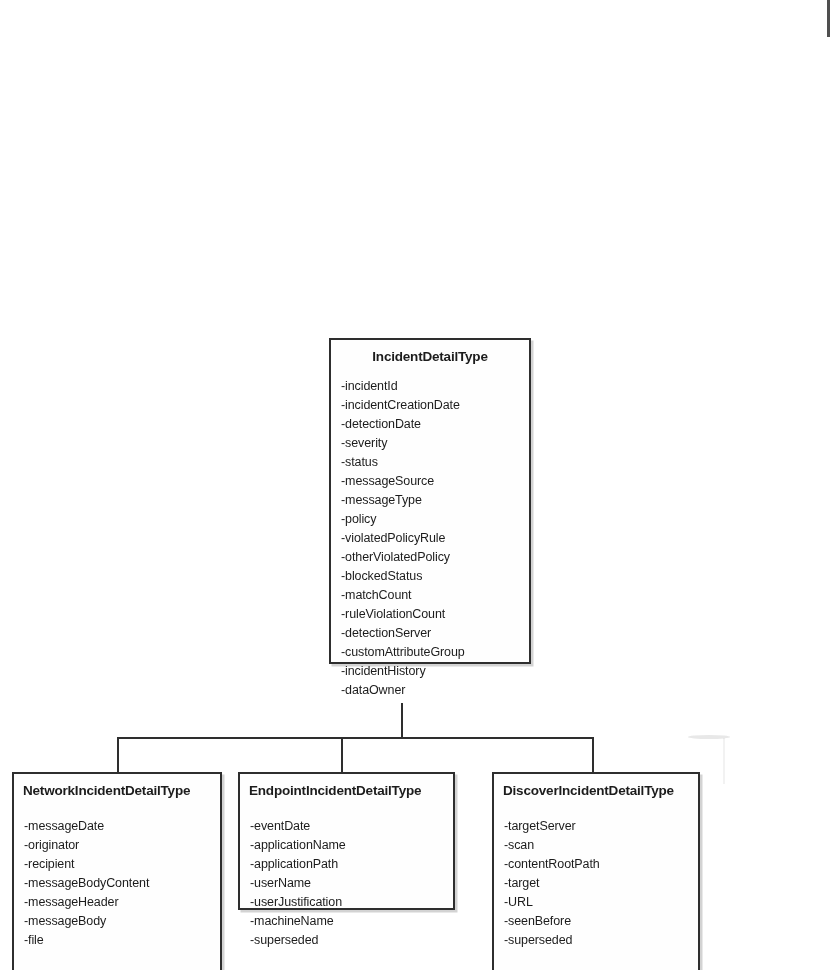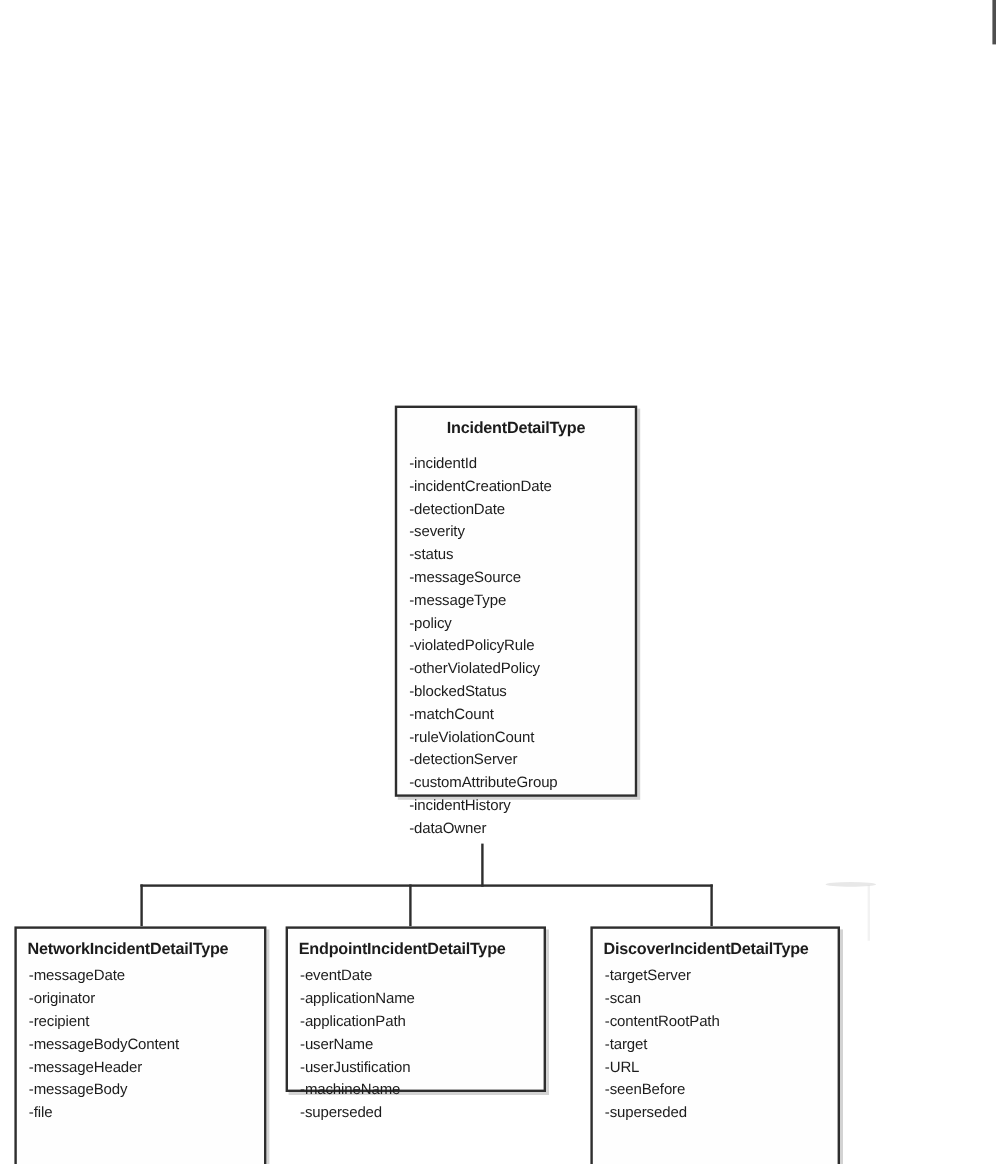--- a/index.html
+++ b/index.html
@@ -37,21 +37,21 @@
     padding-left: 9px;
   }
   .attr-list {
     padding-left: 10px;
     padding-right: 16px;
   }
   .parent-attrs {
     margin-top: 13px;
   }
   .child-attrs {
-    margin-top: 6px;
+    margin-top: 19px;
   }
   .attr-item {
     font-size: 12.5px;
     line-height: 19px;
     height: 19px;
     white-space: nowrap;
     letter-spacing: -0.1px;
   }
   .connector {
     position: absolute;

